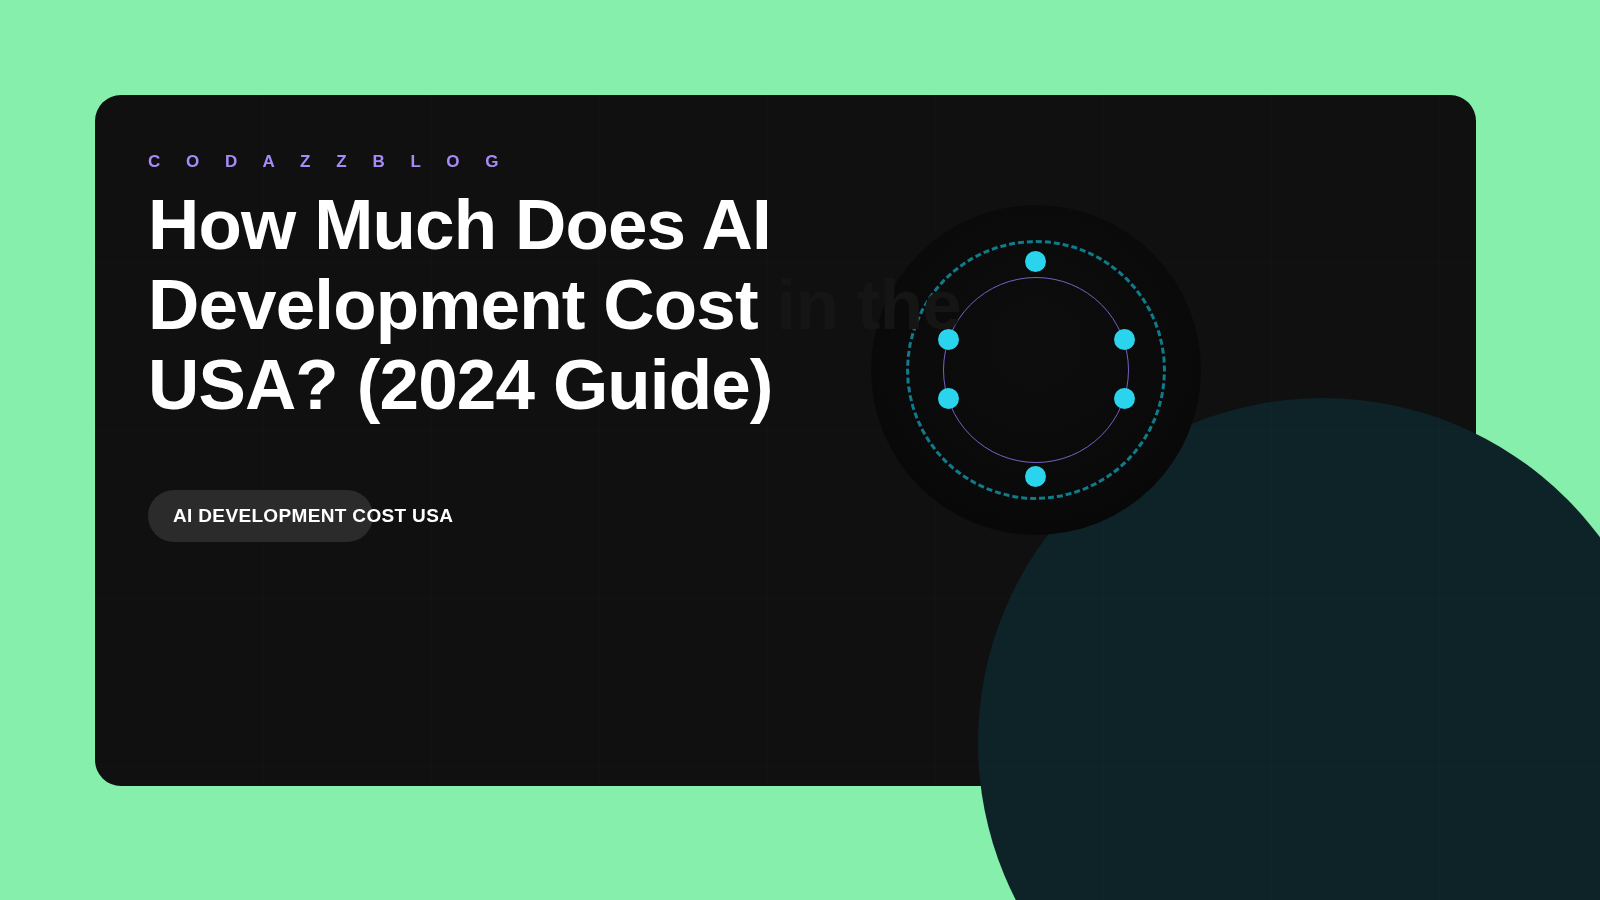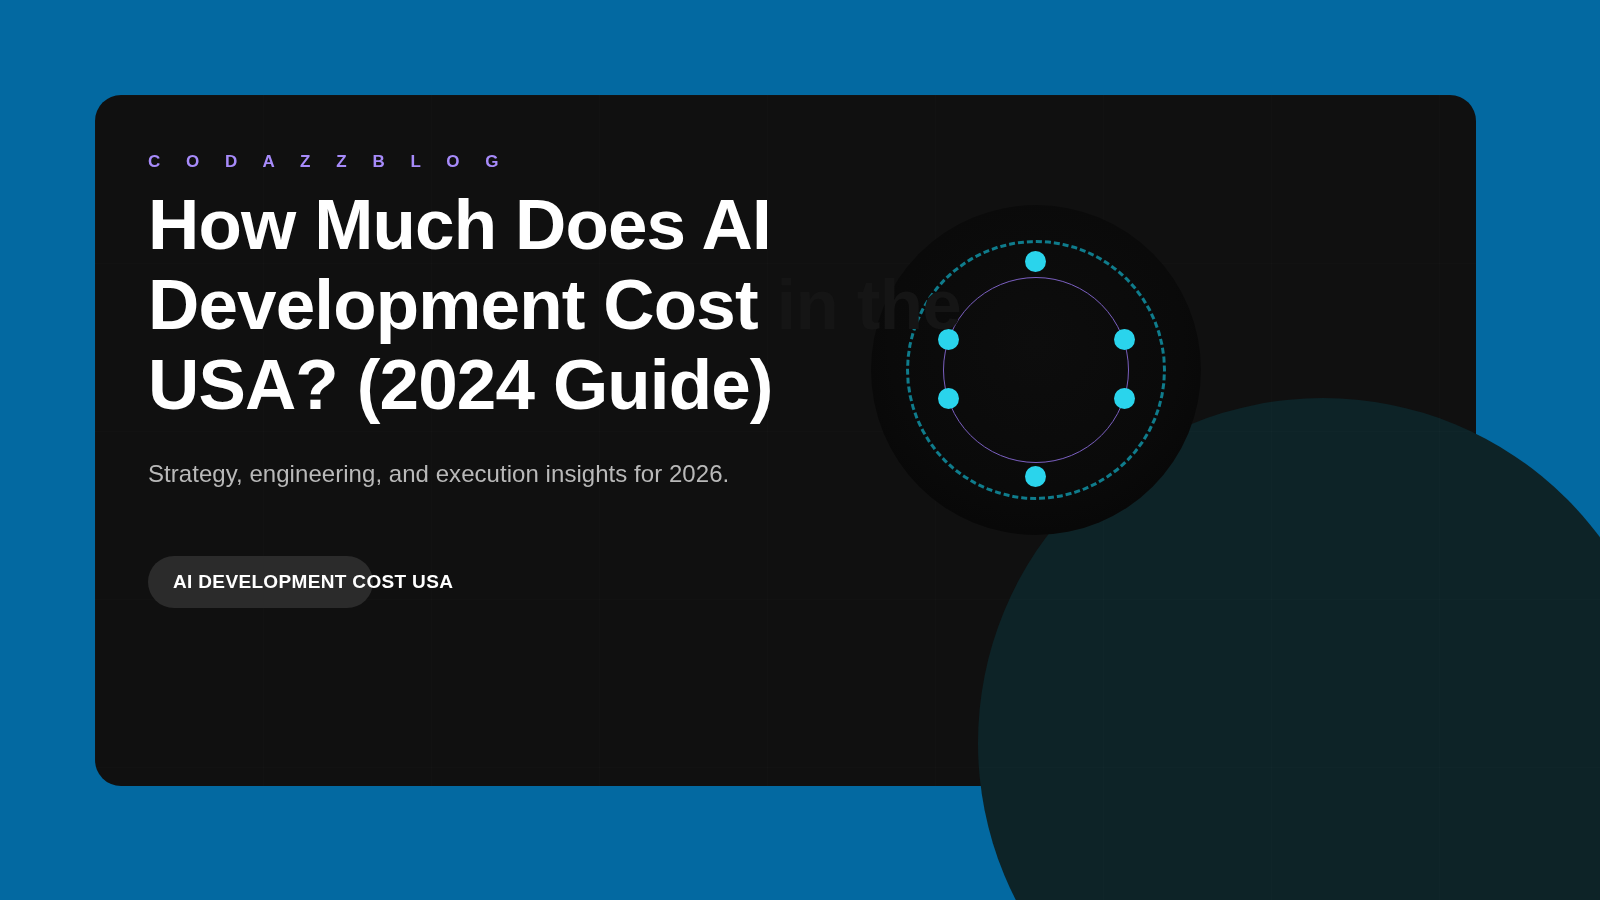--- a/index.html
+++ b/index.html
@@ -5,21 +5,21 @@
   * { margin:0; padding:0; box-sizing:border-box; }
   html, body {
     width:1600px; height:900px;
     background:#000000;
     font-family:"Liberation Sans", sans-serif;
     overflow:hidden;
   }
   #stage {
     position:relative;
     width:1600px; height:900px;
-    background:#0369a1;
+    background:#86efac;
     overflow:hidden;
   }
 
   
   .hero-card {
     position:absolute;
     left:95px; top:95px;
     width:1381px; height:691px;
     background:#101010;
     border-radius:26px;
@@ -189,21 +189,20 @@
     <div class="content">
 
       <div class="eyebrow">C O D A Z Z   B L O G</div>
 
       <h1 class="headline">
         <div>How Much Does AI</div>
         <div><span>Development Cost</span><span class="ghost"> in the</span></div>
         <div>USA? (2024 Guide)</div>
       </h1>
 
-      <div class="subtitle">Strategy, engineering, and execution insights for 2026.</div>
 
       <div class="tag-row">
         <div class="tag-pill"></div>
         <div class="tag-label">AI DEVELOPMENT COST USA</div>
       </div>
 
     </div>
   </div>
 
   <div class="teal-blob"></div>

